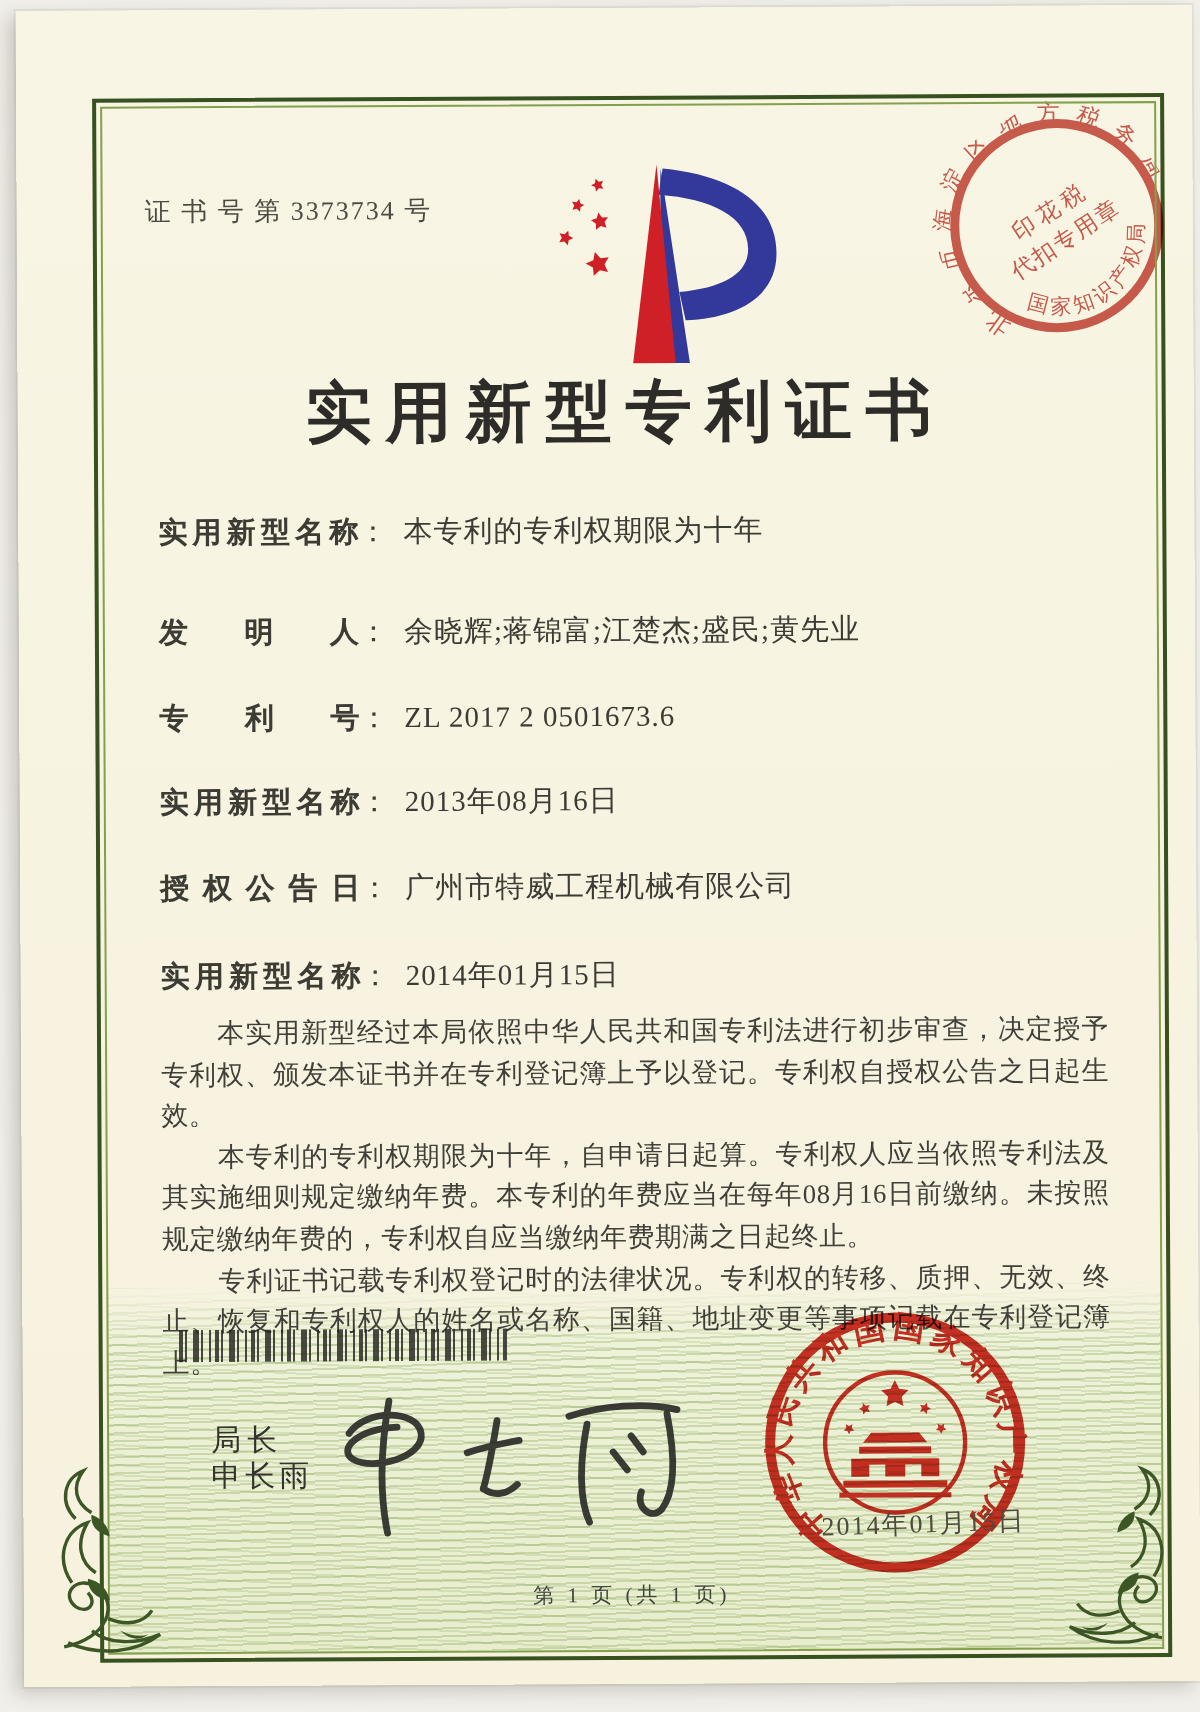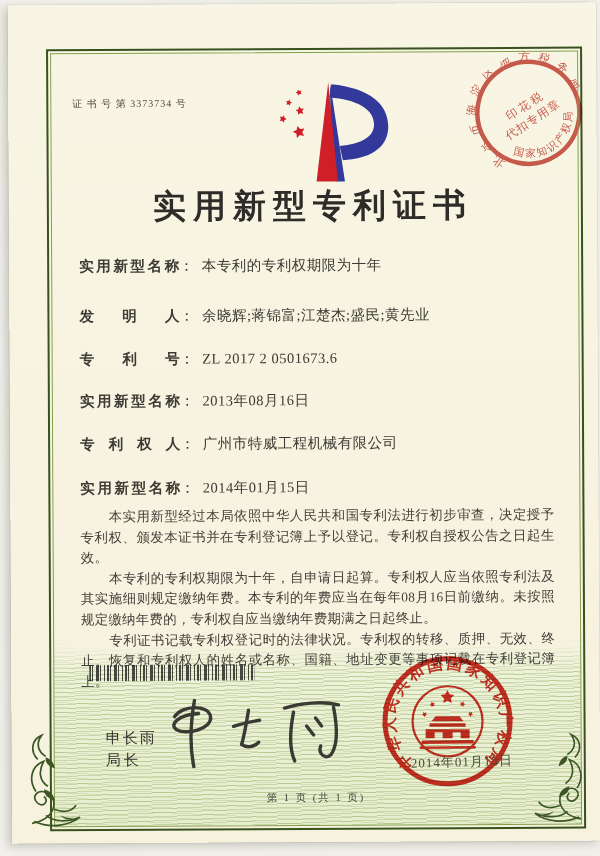--- a/index.html
+++ b/index.html
@@ -27,21 +27,21 @@
     background:
       repeating-linear-gradient(178deg, rgba(122,156,72,0.30) 0 1px, rgba(122,156,72,0) 1px 4px),
       repeating-linear-gradient(183deg, rgba(122,156,72,0.20) 0 1px, rgba(122,156,72,0) 1px 5px),
       linear-gradient(180deg,#eff3db 0%,#e7edcd 100%);
   }
   .green-zone::before{
     content:"";position:absolute;left:0;right:0;top:0;height:30px;
     background:linear-gradient(180deg,#f7f3e0 0%,rgba(247,243,224,0) 100%);
   }
   .cert-number{
-    position:absolute;left:64px;top:92px;font-size:10px;color:#4c4b43;letter-spacing:1px;
+    position:absolute;left:64px;top:92px;font-size:13px;color:#4c4b43;letter-spacing:1px;
   }
   .logo{position:absolute;left:243px;top:74px;width:152px;height:106px;}
   .tax-stamp{
     position:absolute;left:462px;top:52px;width:116px;height:116px;
     transform:rotate(-33deg);opacity:0.88;mix-blend-mode:multiply;
   }
   .doc-title{
     position:absolute;left:38px;top:180px;width:532px;text-align:center;
     font-size:33px;font-weight:600;color:#2d2c28;letter-spacing:7px;
   }
@@ -57,21 +57,21 @@
   }
   .barcode{
     position:absolute;left:78px;top:660px;width:165px;height:16px;opacity:.82;
     background-image:repeating-linear-gradient(90deg,
       #23231f 0 2px, transparent 2px 3px,
       #23231f 3px 4px, transparent 4px 7px,
       #23231f 7px 10px, transparent 10px 11px,
       #23231f 11px 12px, transparent 12px 15px,
       #23231f 15px 16px, transparent 16px 18px);
   }
-  .sig-title{position:absolute;left:94px;top:706px;font-size:15px;color:#33322c;letter-spacing:3px;font-family:"Liberation Sans","DejaVu Sans",sans-serif;margin-top:40px;}
+  .sig-title{position:absolute;left:94px;top:706px;font-size:15px;color:#33322c;letter-spacing:3px;font-family:"Liberation Sans","DejaVu Sans",sans-serif;}
   .sig-name{position:absolute;left:94px;top:724px;font-size:15px;color:#33322c;letter-spacing:2px;font-family:"Liberation Sans","DejaVu Sans",sans-serif;}
   .signature{position:absolute;left:135px;top:684px;width:215px;height:95px;}
   .seal{position:absolute;left:368px;top:650px;width:136px;height:136px;mix-blend-mode:multiply;opacity:.95;}
   .seal-date{
     position:absolute;left:370px;top:750px;width:160px;text-align:center;
     font-size:13px;color:#4e4a3c;letter-spacing:1px;transform:rotate(-1.5deg);
   }
   .footer{
     position:absolute;left:38px;top:787px;width:532px;text-align:center;
     font-size:10.5px;color:#3e463a;letter-spacing:2px;
@@ -130,21 +130,21 @@
   <div class="frow r1">
     <span class="flabel">发明人</span><span class="fcolon">：</span><span class="fvalue">余晓辉;蒋锦富;江楚杰;盛民;黄先业</span>
   </div>
   <div class="frow r2">
     <span class="flabel">专利号</span><span class="fcolon">：</span><span class="fvalue">ZL 2017 2 0501673.6</span>
   </div>
   <div class="frow r3">
     <span class="flabel">实用新型名称</span><span class="fcolon">：</span><span class="fvalue">2013年08月16日</span>
   </div>
   <div class="frow r4">
-    <span class="flabel">专利权人</span><span class="fcolon">：</span><span class="fvalue">广州市特威工程机械有限公司</span>
+    <span class="flabel">授权公告日</span><span class="fcolon">：</span><span class="fvalue">广州市特威工程机械有限公司</span>
   </div>
   <div class="frow r5">
     <span class="flabel">实用新型名称</span><span class="fcolon">：</span><span class="fvalue">2014年01月15日</span>
   </div>
 
   <div class="paras">
     <p>本实用新型经过本局依照中华人民共和国专利法进行初步审查，决定授予专利权、颁发本证书并在专利登记簿上予以登记。专利权自授权公告之日起生效。</p>
     <p>本专利的专利权期限为十年，自申请日起算。专利权人应当依照专利法及其实施细则规定缴纳年费。本专利的年费应当在每年08月16日前缴纳。未按照规定缴纳年费的，专利权自应当缴纳年费期满之日起终止。</p>
     <p>专利证书记载专利权登记时的法律状况。专利权的转移、质押、无效、终止、恢复和专利权人的姓名或名称、国籍、地址变更等事项记载在专利登记簿上。</p>
   </div>

